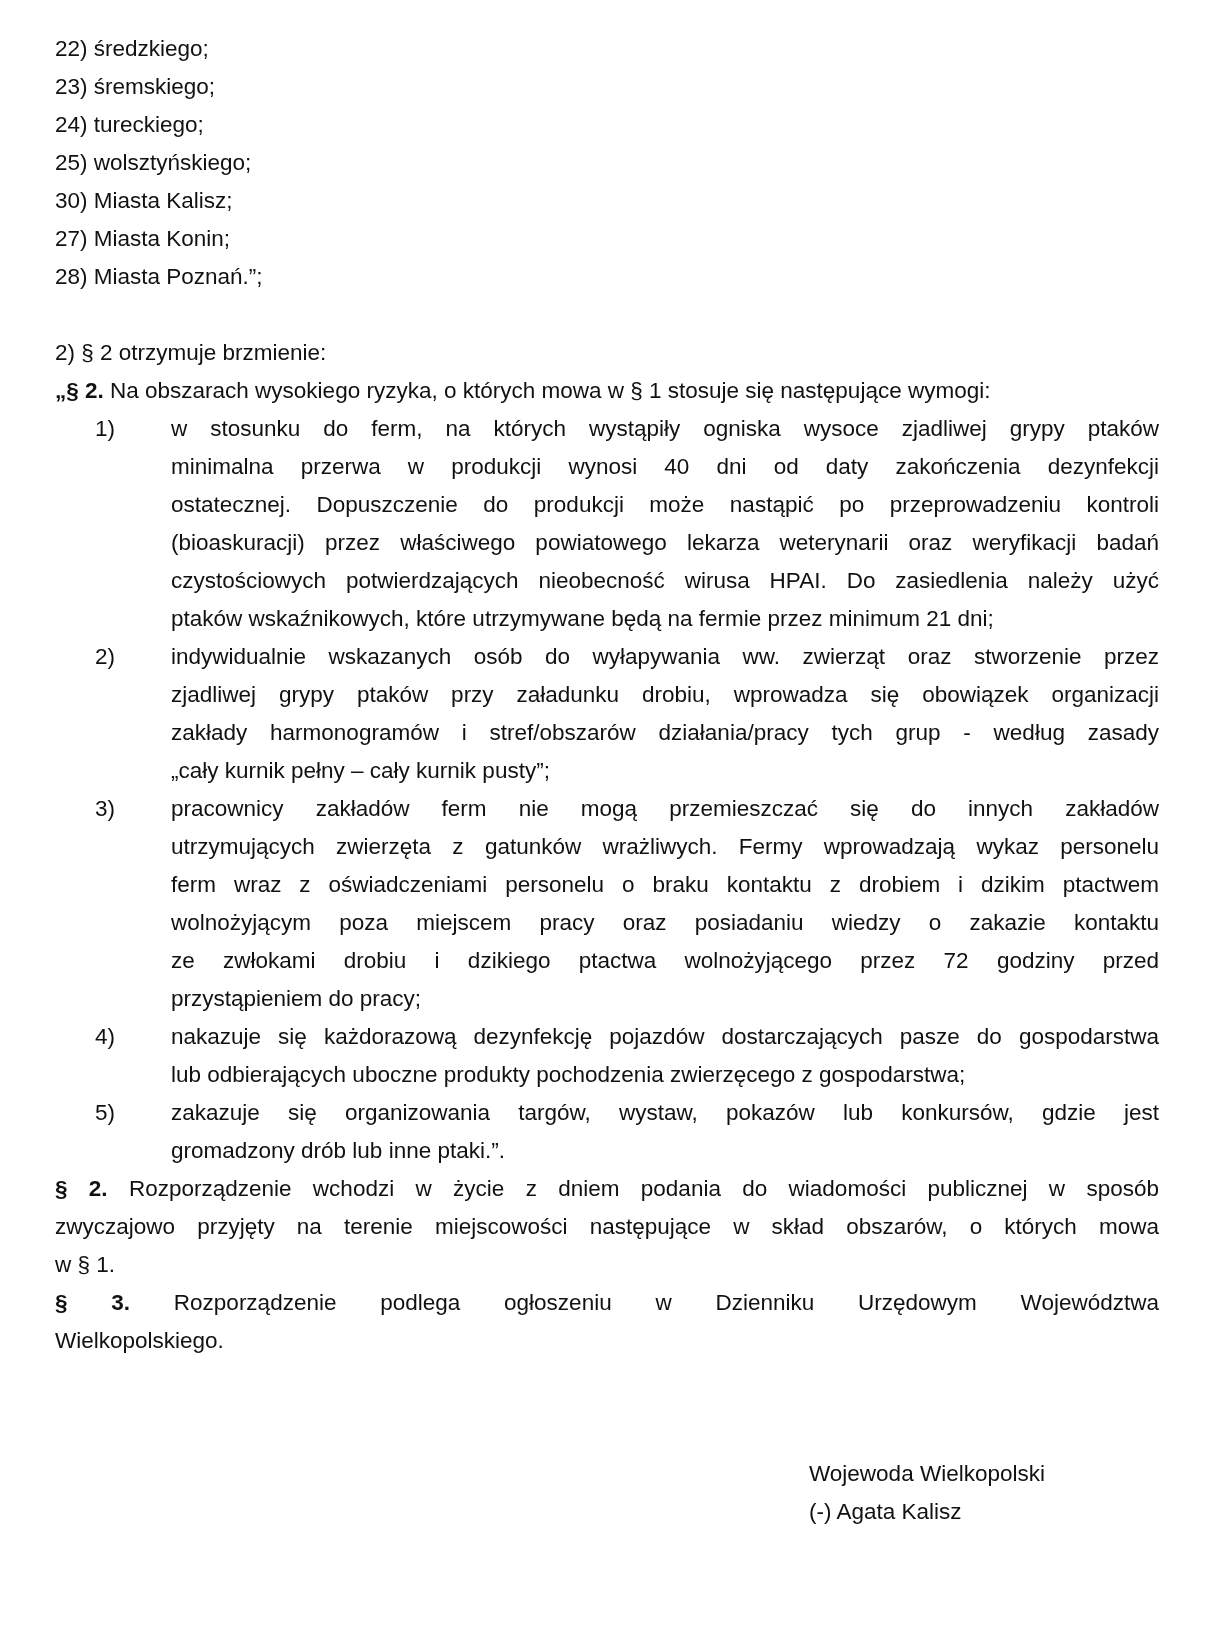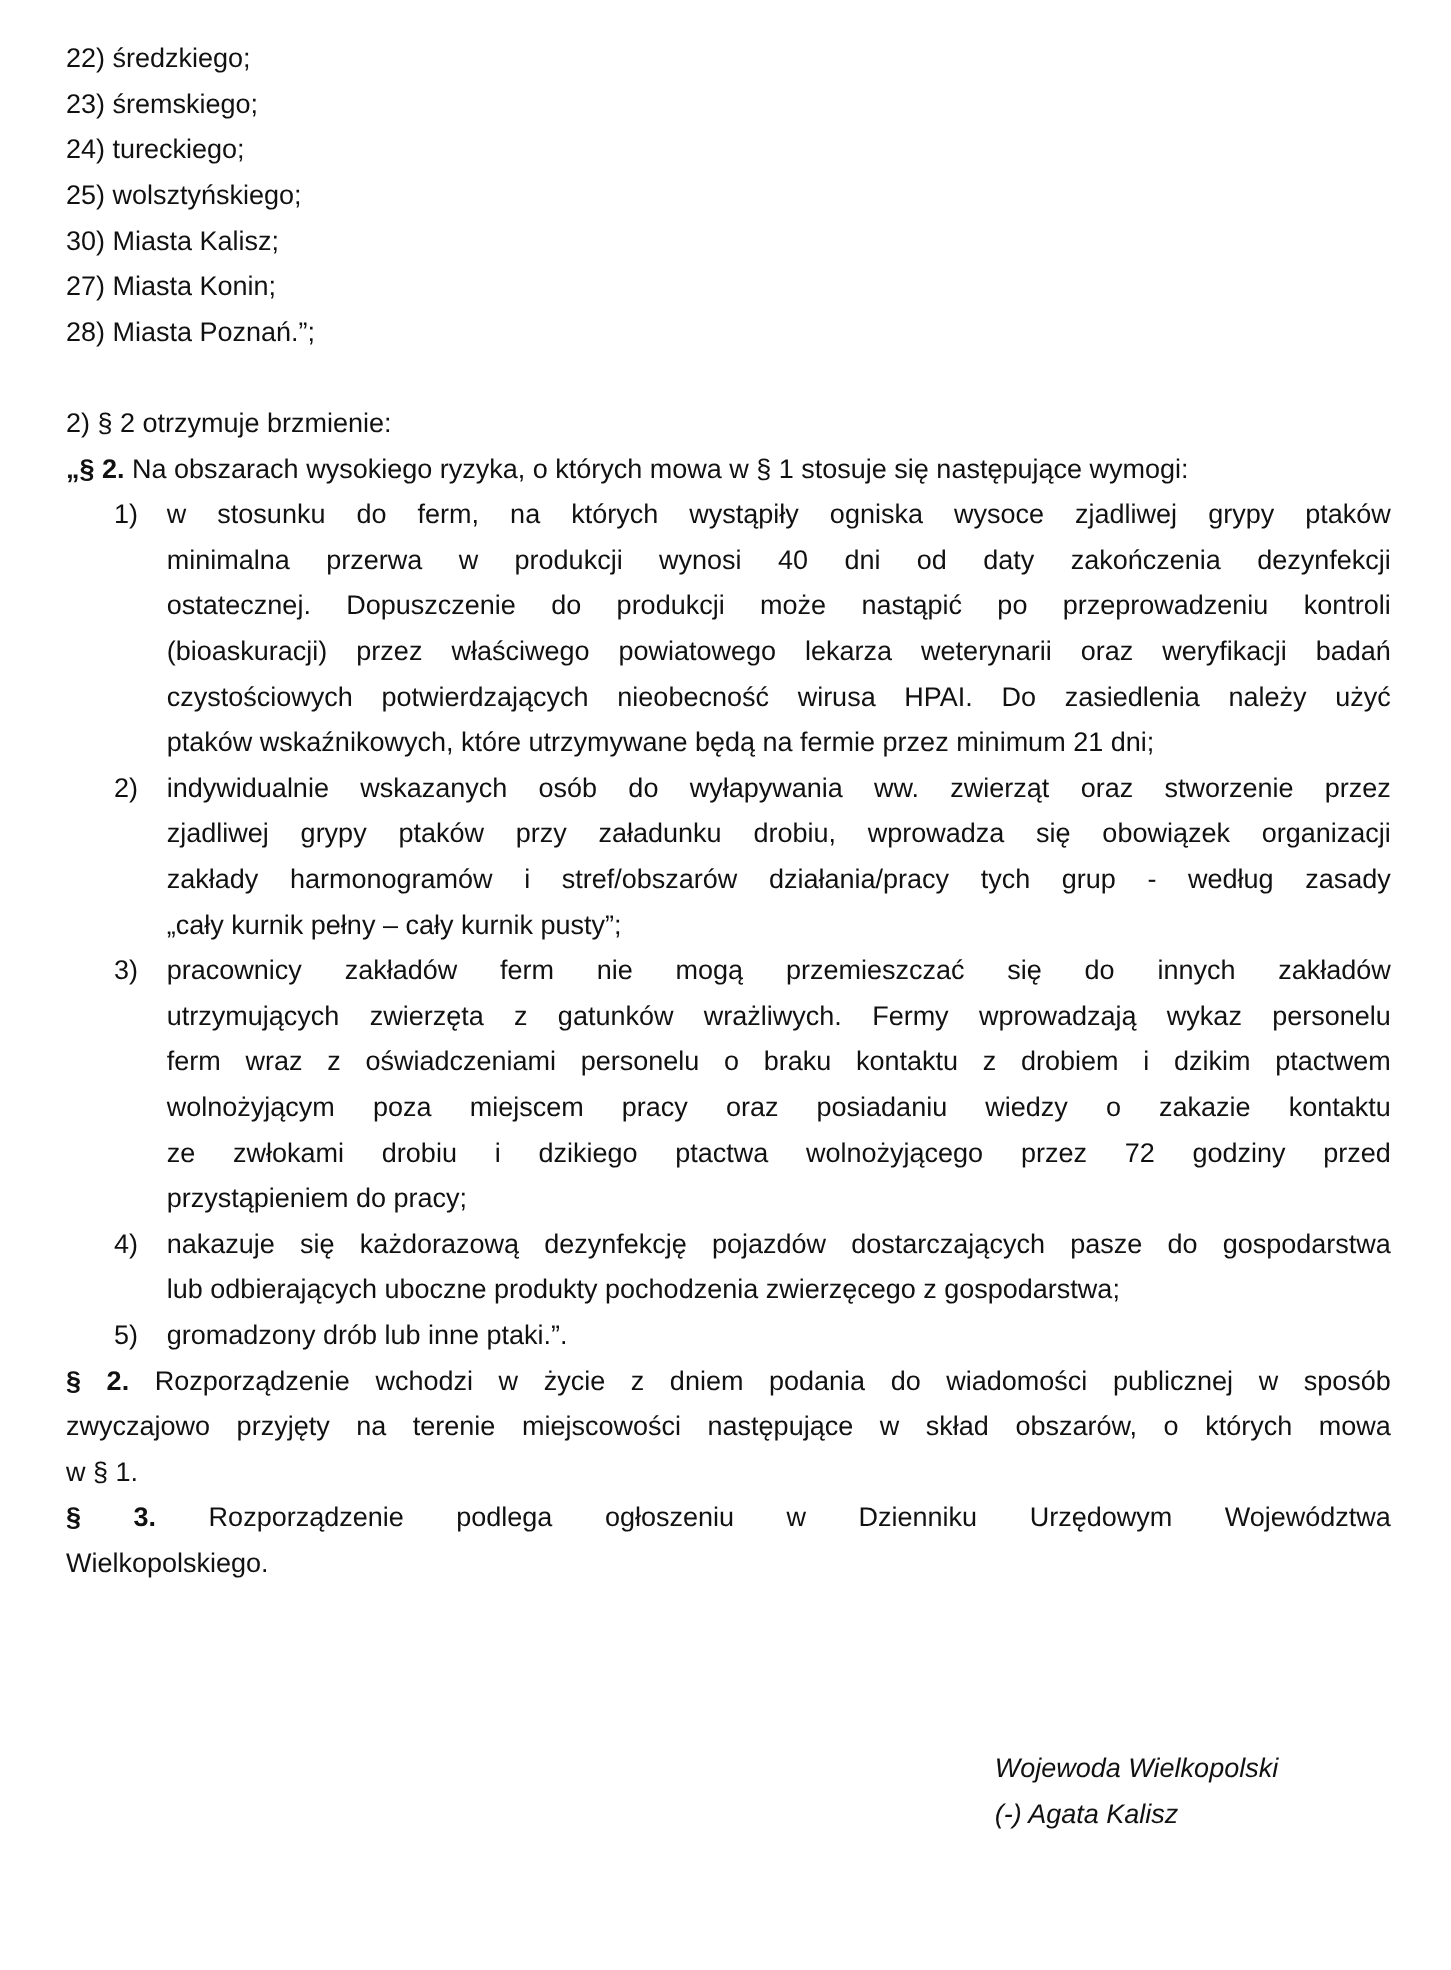--- a/index.html
+++ b/index.html
@@ -12,23 +12,23 @@
     font-size: 22.5px;
     overflow: hidden;
   }
   .page { position: absolute; left: 55px; top: 30px; width: 1104px; }
   .line { height: 38px; line-height: 38px; white-space: nowrap; }
   .blank { height: 38px; }
   .just { text-align: justify; text-align-last: justify; white-space: normal; }
   .item { display: flex; }
   .item .num { width: 44px; flex: 0 0 44px; padding-left: 40px; }
   .item .body { flex: 1; }
-  .item .body .line { white-space: normal; }
+  .item .body .line { white-space: normal; margin-left: 32px; }
   b { font-weight: bold; }
-  .signature { position: absolute; left: 829px; top: 1455px; font-style: italic; }
+  .signature { position: absolute; left: 809px; top: 1455px; }
 </style>
 </head>
 <body>
 
 <div class="page">
 
   <div>
     <div class="line">22) średzkiego;</div>
     <div class="line">23) śremskiego;</div>
     <div class="line">24) tureckiego;</div>
@@ -85,20 +85,21 @@
       <div class="num line">4)</div>
       <div class="body">
         <div class="line just">nakazuje się każdorazową dezynfekcję pojazdów dostarczających pasze do gospodarstwa</div>
         <div class="line">lub odbierających uboczne produkty pochodzenia zwierzęcego z gospodarstwa;</div>
       </div>
     </div>
 
     <div class="item">
       <div class="num line">5)</div>
       <div class="body">
+        <div class="line just">zakazuje się organizowania targów, wystaw, pokazów lub konkursów, gdzie jest</div>
         <div class="line">gromadzony drób lub inne ptaki.”.</div>
       </div>
     </div>
   </div>
 
   <div>
     <div class="line just"><b>§ 2.</b><span> Rozporządzenie wchodzi w życie z dniem podania do wiadomości publicznej w sposób</span></div>
     <div class="line just">zwyczajowo przyjęty na terenie miejscowości następujące w skład obszarów, o których mowa</div>
     <div class="line">w § 1.</div>
   </div>

